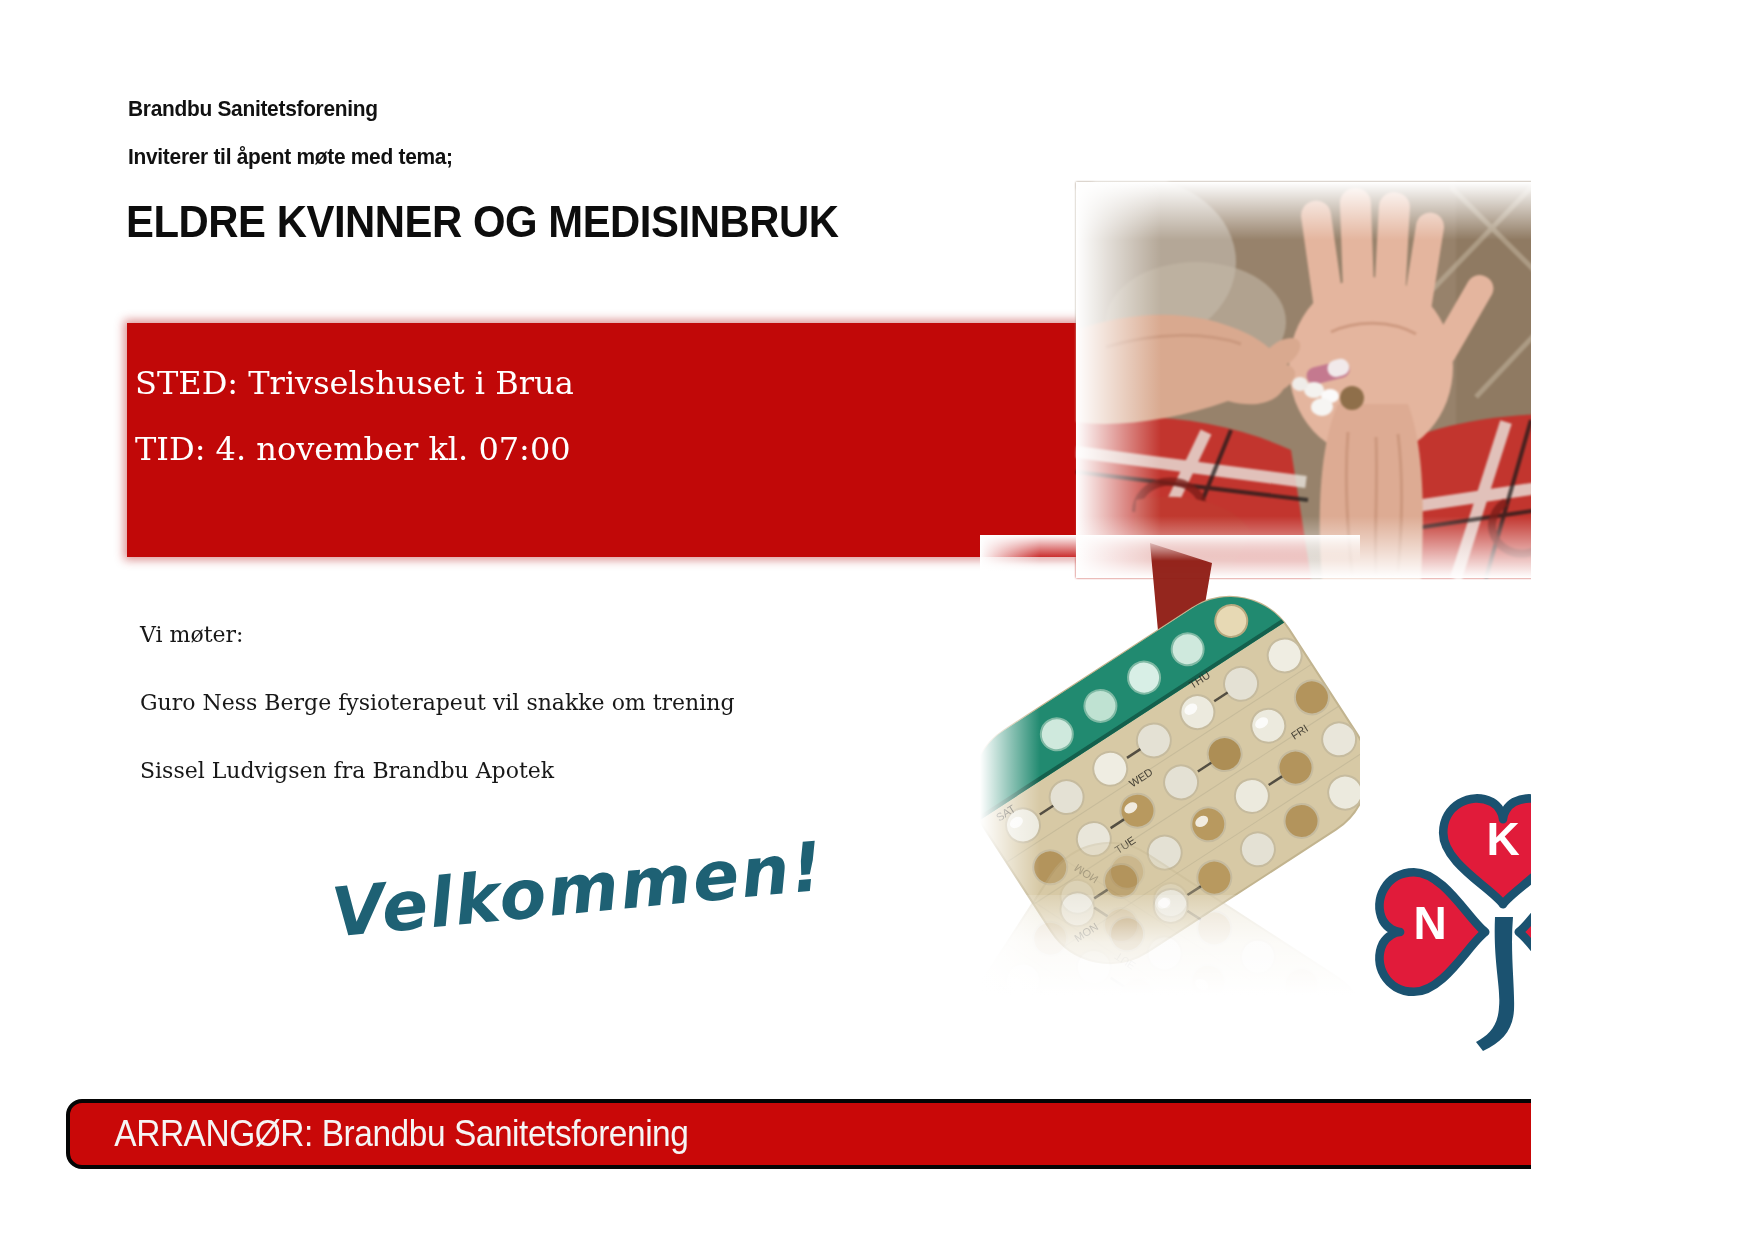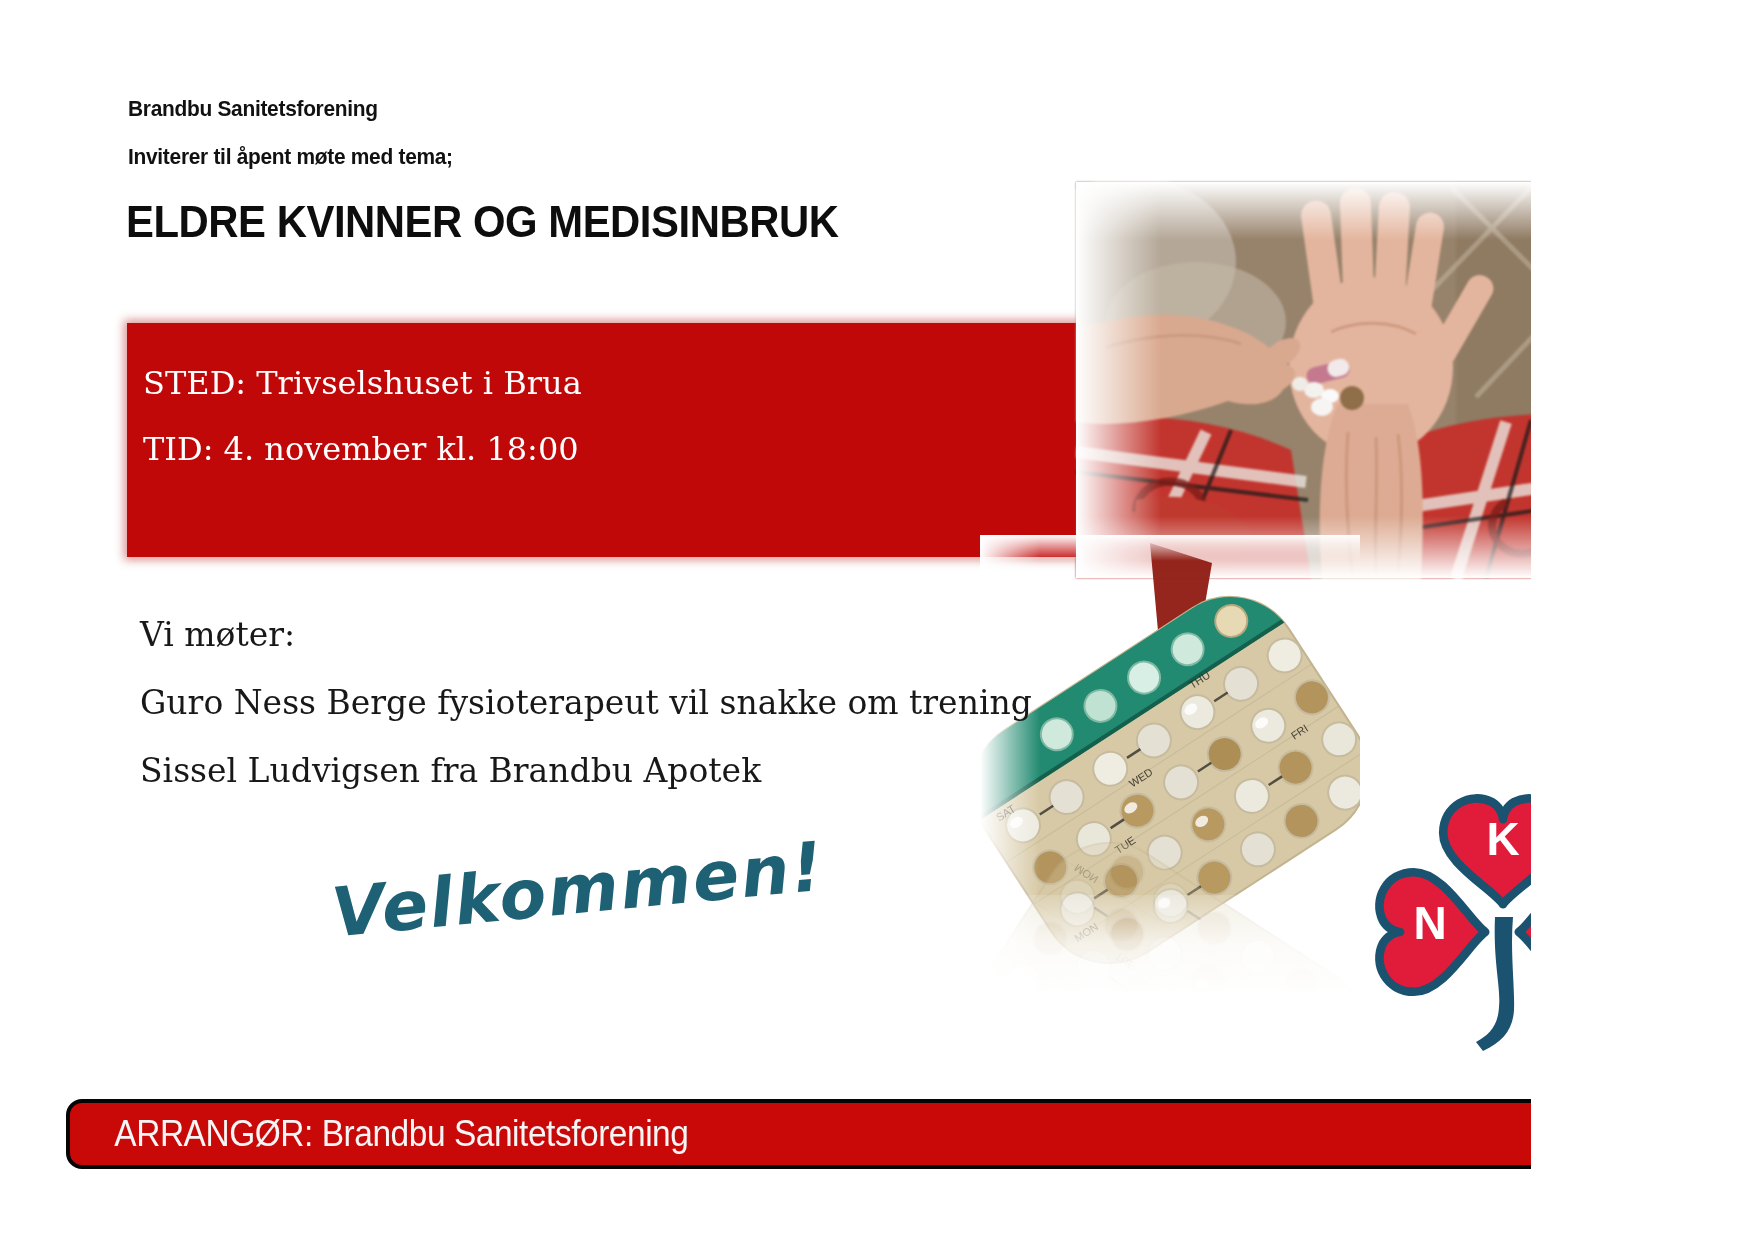--- a/index.html
+++ b/index.html
@@ -11,36 +11,36 @@
   .org-line{left:128px;top:96px;font-size:22px;font-weight:bold;color:#111;
             letter-spacing:-0.3px;transform:scaleX(.95);transform-origin:left top;}
   .invite-line{left:128px;top:144px;font-size:22px;font-weight:bold;color:#111;
             letter-spacing:-0.3px;transform:scaleX(.95);transform-origin:left top;}
   .page-title{left:126px;top:196px;font-size:45px;font-weight:bold;color:#0d0d0d;
             letter-spacing:-0.5px;transform:scaleX(.93);transform-origin:left top;}
 
   
   .info-banner{left:127px;top:323px;width:1042px;height:234px;background:#c10808;
                box-shadow:0 0 9px 3px rgba(178,14,14,.45);
-               padding:27px 0 0 16px;box-sizing:border-box;z-index:1;}
+               padding:27px 0 0 8px;box-sizing:border-box;z-index:1;}
   .info-banner .line{font-family:"DejaVu Serif","Liberation Serif",serif;
                color:#ffffff;font-size:32px;line-height:66px;white-space:nowrap;}
 
   
   .photo{left:1076px;top:182px;width:570px;height:396px;z-index:2;}
   .photo svg{filter:blur(1.2px);}
   .feather{position:absolute;pointer-events:none;}
   .ph-top{left:0;top:0;width:100%;height:58px;background:linear-gradient(to bottom,#fff,rgba(255,255,255,0));}
   .ph-left{left:0;top:0;width:85px;height:100%;background:linear-gradient(to right,#fff,rgba(255,255,255,0));}
   .ph-right{right:0;top:0;width:70px;height:100%;background:linear-gradient(to left,#fff,rgba(255,255,255,0));}
   .ph-bottom{left:0;bottom:0;width:100%;height:62px;background:linear-gradient(to top,#fff,rgba(255,255,255,0));}
 
   
   .speakers{left:140px;top:601px;font-family:"DejaVu Serif","Liberation Serif",serif;
-            font-size:33px;color:#181818;line-height:68px;white-space:nowrap;z-index:3;}
+            font-size:22px;color:#181818;line-height:68px;white-space:nowrap;z-index:3;}
 
   
   .blister{left:980px;top:535px;width:380px;height:465px;z-index:2;}
   .blister svg{filter:blur(.6px);}
   .bl-left{left:0;top:0;width:60px;height:100%;background:linear-gradient(to right,#fff,rgba(255,255,255,0));}
   .bl-top{left:0;top:0;width:100%;height:26px;background:linear-gradient(to bottom,#fff,rgba(255,255,255,0));}
   .bl-fade{left:0;top:360px;width:100%;height:105px;
            background:linear-gradient(to bottom,rgba(255,255,255,.15) 0%,rgba(255,255,255,.75) 45%,#fff 95%);}
 
   
@@ -64,21 +64,21 @@
 <body>
 
 <div class="page">
 
   <div class="abs org-line">Brandbu Sanitetsforening</div>
   <div class="abs invite-line">Inviterer til åpent møte med tema;</div>
   <div class="abs page-title">ELDRE KVINNER OG MEDISINBRUK</div>
 
   <div class="abs info-banner">
     <div class="line">STED: Trivselshuset i Brua</div>
-    <div class="line">TID: 4. november kl. 18:00</div>
+    <div class="line">TID: 4. november kl. 07:00</div>
   </div>
 
   <div class="abs photo">
     <svg width="570" height="396" viewBox="0 0 570 396">
 
       <rect x="0" y="0" width="570" height="396" fill="#97826b"></rect>
       <rect x="380" y="0" width="190" height="396" fill="#8f7a62"></rect>
       <g stroke="#cfc4ae" stroke-width="5" opacity="0.45">
         <line x1="375" y1="5" x2="565" y2="195"></line>
         <line x1="560" y1="45" x2="400" y2="215"></line>

